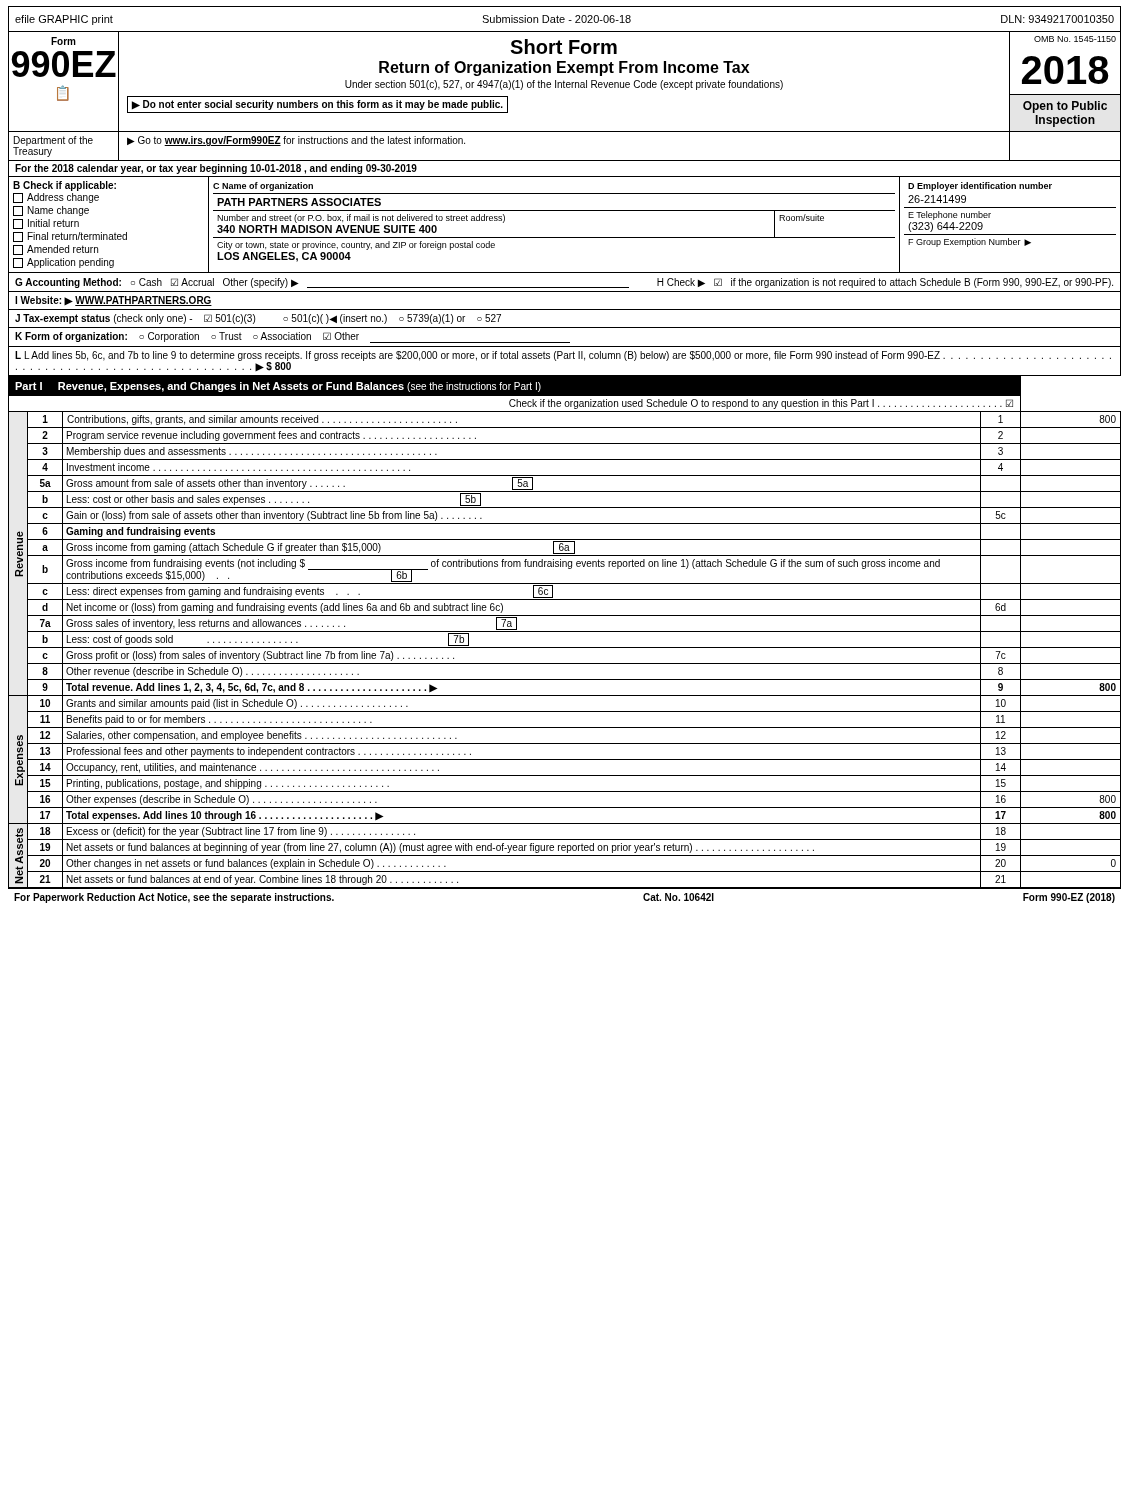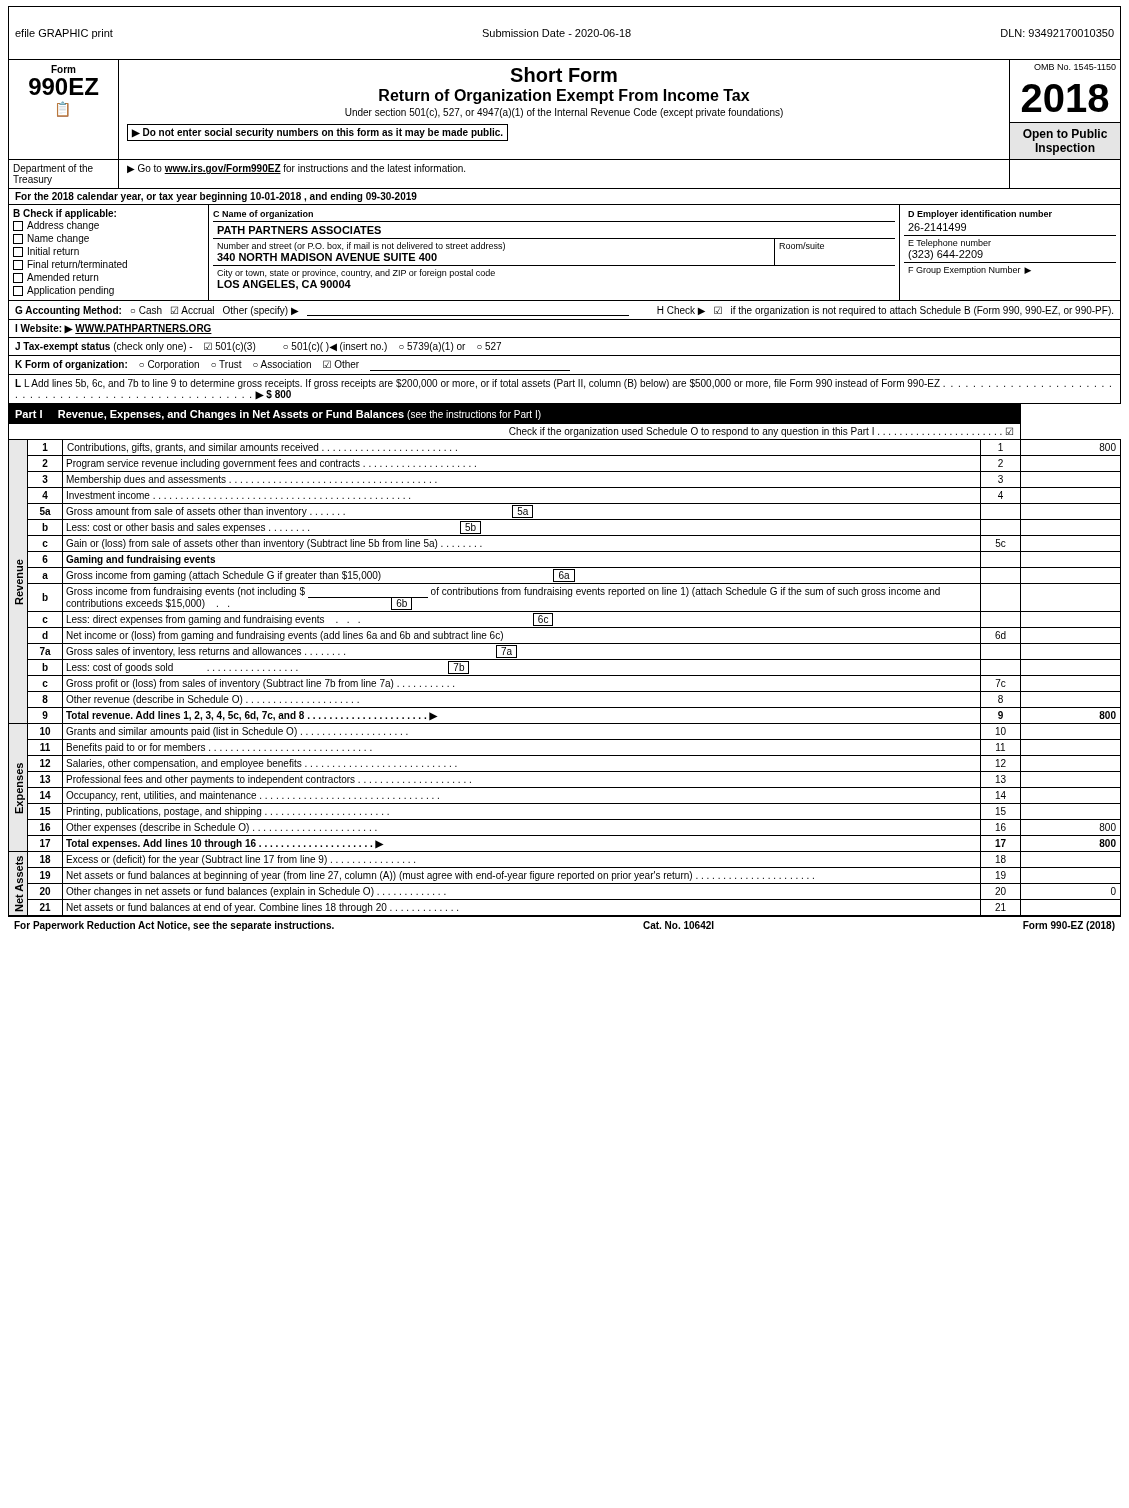--- a/index.html
+++ b/index.html
@@ -13,21 +13,21 @@
     .page {
       width: 1129px;
       padding: 6px 8px;
       position: relative;
     }
     
     .top-bar {
       display: flex;
       justify-content: space-between;
       border: 1px solid #000;
-      padding: 20px 6px;
+      padding: 6px 6px;
       font-size: 11px;
       background: #fff;
     }
     
     .title-section {
       display: flex;
       border: 1px solid #000;
       border-top: none;
     }
     .form-number-box {
@@ -37,21 +37,21 @@
       padding: 4px 6px;
       display: flex;
       flex-direction: column;
       align-items: center;
     }
     .form-label {
       font-size: 10px;
       font-weight: bold;
     }
     .form-990ez {
-      font-size: 24px;
+      font-size: 36px;
       font-weight: bold;
       line-height: 1;
     }
     .title-main {
       flex: 1;
       padding: 4px 8px;
       text-align: center;
       border-right: 1px solid #000;
     }
     .short-form-title {

